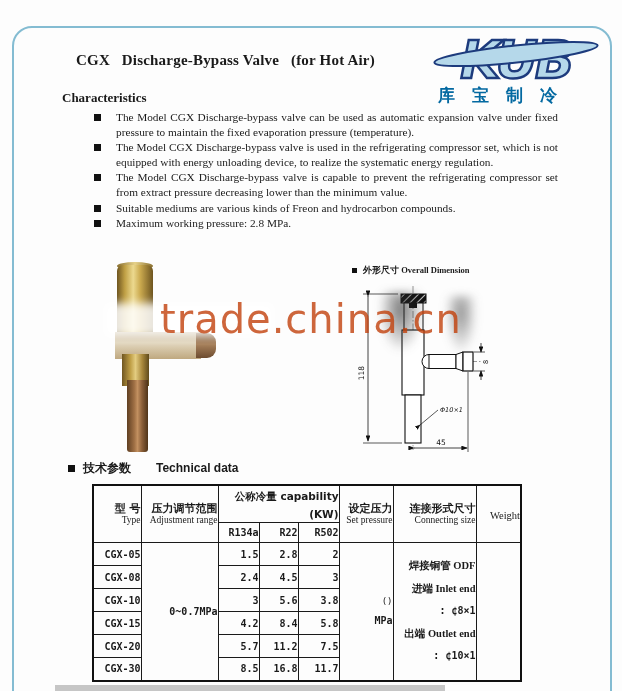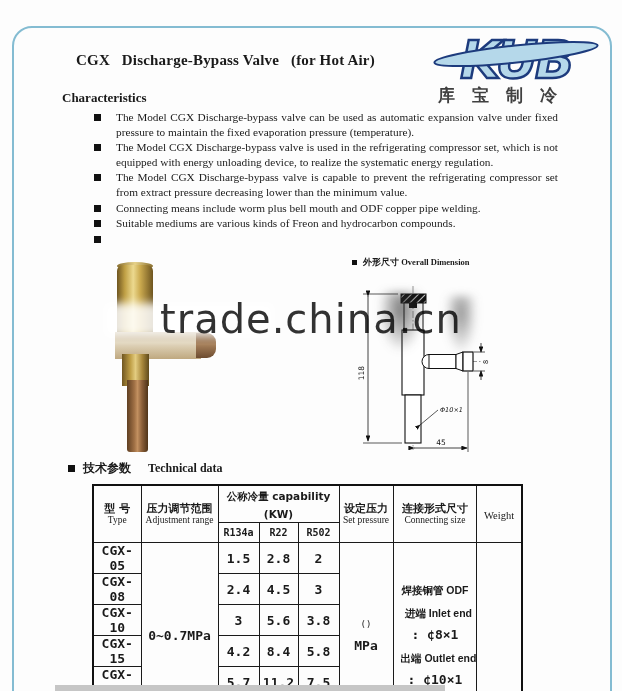--- a/index.html
+++ b/index.html
@@ -6,21 +6,21 @@
   #page{position:relative;width:622px;height:691px;background:#fdfdfd;overflow:hidden;
         font-family:"Liberation Serif",serif;color:#1a1a1a;}
   
   .page-border{position:absolute;left:12px;top:26px;width:596px;height:700px;
                border:2px solid #84bcd2;border-radius:20px;}
   
   .doc-title{position:absolute;left:64px;top:52px;font-size:15px;font-weight:bold;
              white-space:pre;letter-spacing:.2px;margin-left:12px;}
   .logo-wrap{position:absolute;left:430px;top:28px;width:175px;height:80px;}
   .logo-cn{position:absolute;left:8px;top:56px;width:165px;font-size:17px;font-weight:bold;
-           color:#404040;letter-spacing:17px;white-space:nowrap;
+           color:#0369a1;letter-spacing:17px;white-space:nowrap;
            font-family:"DejaVu Sans",sans-serif;}
   
   .section-heading{position:absolute;left:62px;top:90px;font-size:13px;font-weight:bold;}
   .char-list{position:absolute;left:92px;top:110px;width:466px;font-size:11.3px;
              line-height:14.6px;text-align:justify;}
   .char-item{position:relative;padding-left:24px;margin:0 0 1px 0;}
   .sq{position:absolute;left:2px;top:4px;width:7px;height:7px;background:#111;}
   .sq2{display:inline-block;width:7px;height:7px;background:#111;margin-right:8px;}
   .sq3{display:inline-block;width:5px;height:5px;background:#111;margin-right:6px;}
   
@@ -34,47 +34,47 @@
   .p-arm{position:absolute;left:5px;top:74px;width:86px;height:27px;
          background:linear-gradient(180deg,#c5b394 0%,#e2d7bf 40%,#bfa87f 100%);}
   .p-armtip{position:absolute;left:86px;top:75px;width:20px;height:25px;border-radius:0 9px 9px 0;
          background:linear-gradient(180deg,#7d5c3e,#a7805a 45%,#6d4c30);}
   .p-body{position:absolute;left:12px;top:96px;width:27px;height:32px;
          background:linear-gradient(90deg,#705621,#bd9c43 30%,#e3cc80 50%,#a8873a 75%,#5f4a1c);}
   .p-tube{position:absolute;left:17px;top:122px;width:21px;height:72px;border-radius:0 0 3px 3px;
          background:linear-gradient(90deg,#5f3f22,#a07045 35%,#c29060 50%,#8a5e38 72%,#4f3419);}
   
   .watermark{position:absolute;left:160px;top:296px;font-family:"DejaVu Sans",sans-serif;
-             font-size:40px;color:#000000;opacity:.8;letter-spacing:1px;z-index:3;}
+             font-size:40px;color:#c2410c;opacity:.8;letter-spacing:1px;z-index:3;}
   .smudge{position:absolute;filter:blur(4px);z-index:2;}
   .sm1{left:380px;top:292px;width:42px;height:58px;
        background:radial-gradient(ellipse at 50% 30%,rgba(45,45,45,.65),rgba(45,45,45,0) 75%);}
   .sm2{left:446px;top:296px;width:30px;height:56px;
        background:radial-gradient(ellipse at 50% 30%,rgba(55,55,55,.55),rgba(55,55,55,0) 75%);}
   
-  .dim-label{position:absolute;left:352px;top:256px;font-size:9px;font-weight:bold;z-index:4;
+  .dim-label{position:absolute;left:352px;top:264px;font-size:9px;font-weight:bold;z-index:4;
              font-family:"Liberation Serif",serif;text-align:right;}
   .dim-label .en{font-size:8.5px;}
   .drawing{position:absolute;left:348px;top:258px;z-index:1;}
   
   .tech-heading{position:absolute;left:68px;top:460px;font-size:12px;font-weight:bold;}
   .tech-heading .cn{font-family:"DejaVu Sans",sans-serif;}
-  .tech-heading .en{font-family:Liberation Serif, serif;margin-left:14px;}
+  .tech-heading .en{font-family:Liberation Sans, sans-serif;margin-left:22px;}
   
   .tbl{position:absolute;left:92px;top:484px;border-collapse:collapse;table-layout:fixed;
        border:2px solid #111;}
-  .tbl td,.tbl th{border:1px solid #1a1a1a;padding:0;text-align:center;vertical-align:middle;
+  .tbl td,.tbl th{border:1px solid #1a1a1a;padding:0;text-align:right;vertical-align:middle;
        overflow:hidden;}
   .cnh{font-family:"DejaVu Sans",sans-serif;font-weight:bold;font-size:11px;line-height:13px;}
   .enh{font-family:"Liberation Serif",serif;font-weight:normal;font-size:9.5px;line-height:11px;}
   .mono{font-family:"DejaVu Sans Mono",monospace;font-weight:bold;font-size:10px;}
-  .mono-sm{font-family:"DejaVu Sans Mono",monospace;font-weight:bold;font-size:13px;}
+  .mono-sm{font-family:"DejaVu Sans Mono",monospace;font-weight:bold;font-size:10px;}
   .conn-cell{text-align:left;vertical-align:top;padding:5px 0 0 6px;}
   .conn-line{line-height:22.5px;white-space:nowrap;}
-  .conn-line.cnb{font-family:Liberation Sans, sans-serif;font-weight:bold;font-size:10.5px;}
+  .conn-line.cnb{font-family:Liberation Serif, serif;font-weight:bold;font-size:10.5px;}
   .conn-line.ind{padding-left:7px;}
   .setp-paren{font-family:"DejaVu Sans Mono",monospace;font-size:9px;margin-bottom:9px;}
   .bottom-strip{position:absolute;left:55px;top:685px;width:390px;height:6px;background:#c6c6c6;}
   text{font-family:"DejaVu Sans",sans-serif;}
 </style>
 </head>
 <body>
 
 <div id="page">
   <div class="page-border"></div>
@@ -87,23 +87,23 @@
       <ellipse cx="86" cy="26" rx="82" ry="8.5" fill="#b5d8ea" stroke="#1d3b7d" stroke-width="2" transform="rotate(-6 86 26)"></ellipse>
     </svg>
     <div class="logo-cn">库宝制冷</div>
   </div>
 
   <div class="section-heading">Characteristics</div>
   <div class="char-list">
     <div class="char-item"><span class="sq"></span><span>The Model CGX Discharge-bypass valve can be used as automatic expansion valve under fixed pressure to maintain the fixed evaporation pressure (temperature).</span></div>
     <div class="char-item"><span class="sq"></span><span>The Model CGX Discharge-bypass valve is used in the refrigerating compressor set, which is not equipped with energy unloading device, to realize the systematic energy regulation.</span></div>
     <div class="char-item"><span class="sq"></span><span>The Model CGX Discharge-bypass valve is capable to prevent the refrigerating compressor set from extract pressure decreasing lower than the minimum value.</span></div>
-    <div class="char-item"><span class="sq"></span><span>Connecting means include worm plus bell mouth and ODF copper pipe welding.</span></div>
+    <div class="char-item"><span class="sq"></span></div>
     <div class="char-item"><span class="sq"></span><span>Suitable mediums are various kinds of Freon and hydrocarbon compounds.</span></div>
-    <div class="char-item"><span class="sq"></span></div>
+    <div class="char-item"><span class="sq"></span><span>Maximum working pressure: 2.8 MPa.</span></div>
   </div>
 
   <div class="photo">
     <div class="p-cyl-top"></div>
     <div class="p-cyl"></div>
     <div class="p-arm"></div>
     <div class="p-armtip"></div>
     <div class="p-body"></div>
     <div class="p-tube"></div>
     <div class="p-wash"></div>

